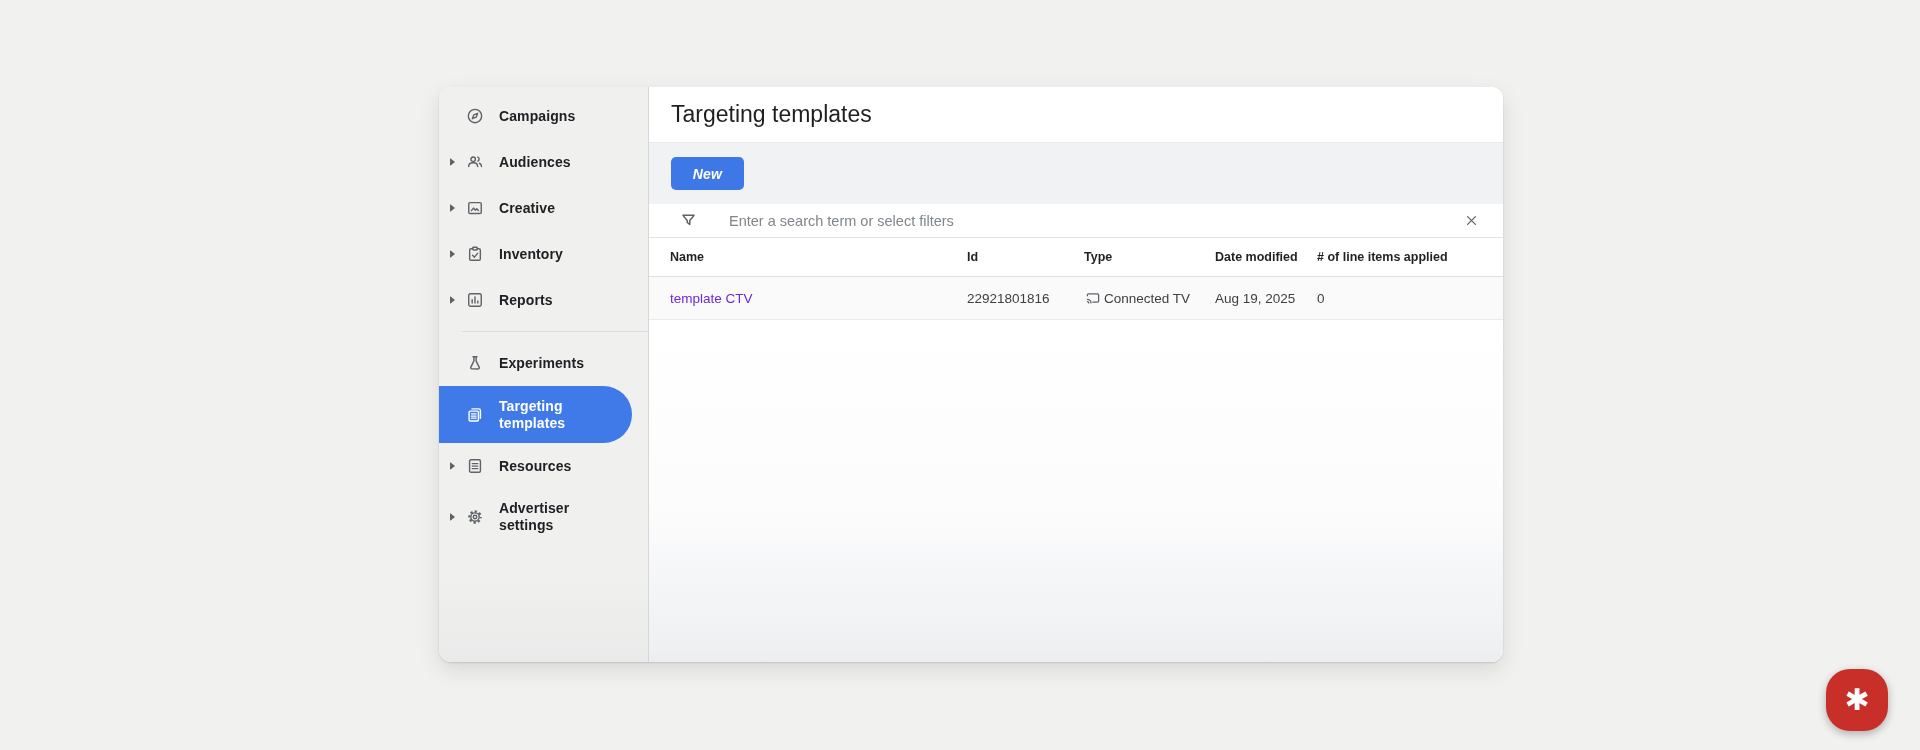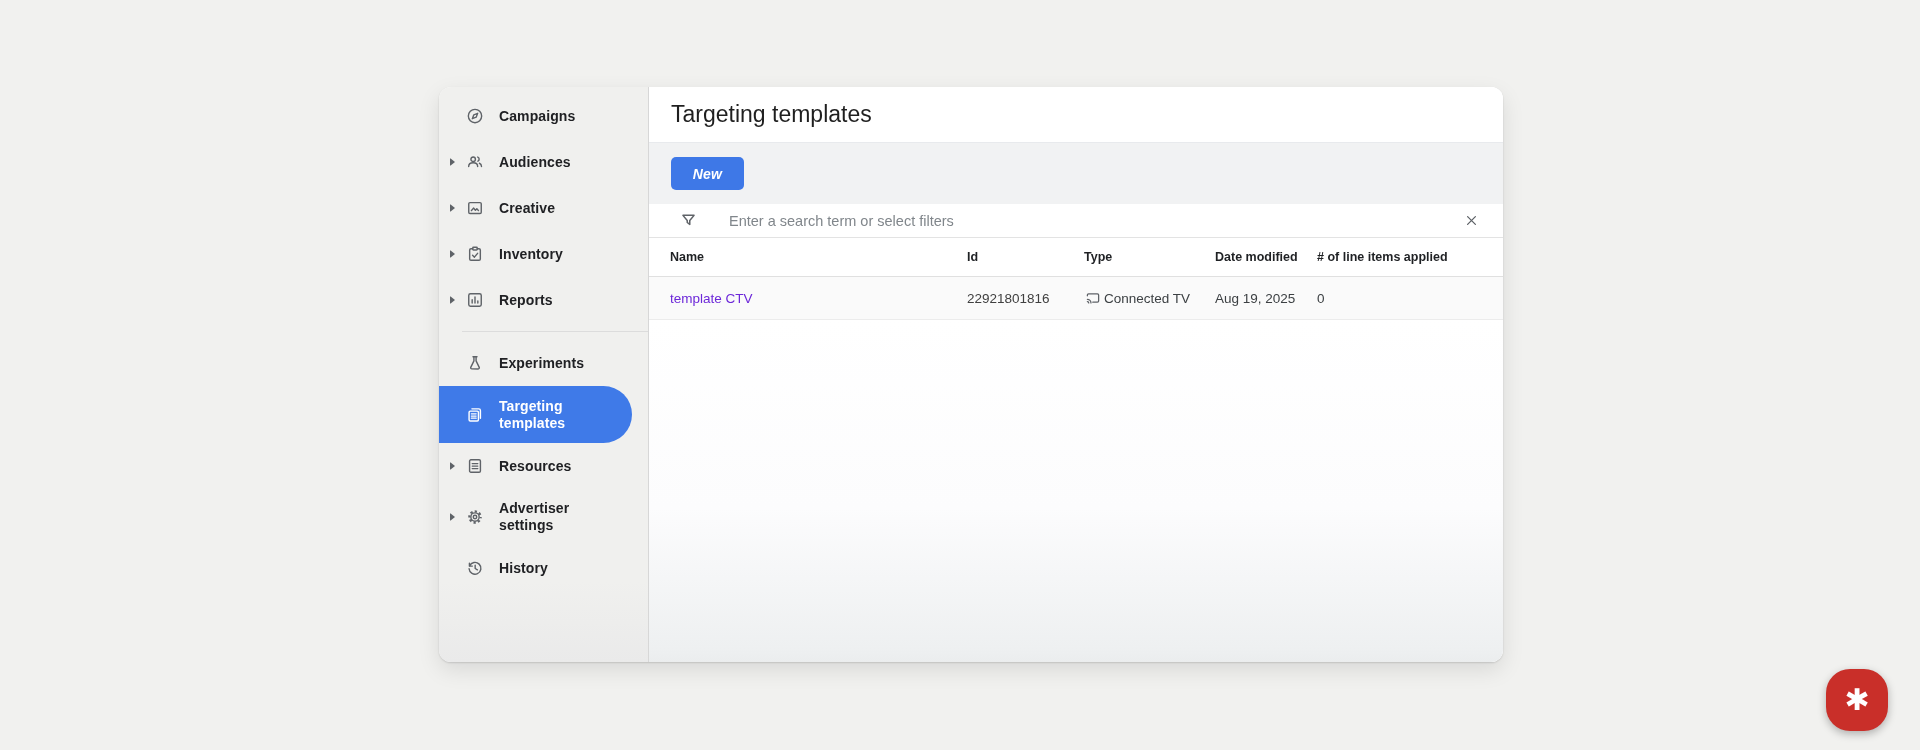--- a/index.html
+++ b/index.html
@@ -253,31 +253,20 @@
       <span class="nav-icon">
         <svg viewBox="0 0 24 24" fill="none" stroke="#5f6368">
             <circle cx="12" cy="12" r="6.8" stroke-width="2.6" stroke-dasharray="2.75 2.59" stroke-dashoffset="1.2"></circle>
             <circle cx="12" cy="12" r="5" stroke-width="1.7"></circle>
             <circle cx="12" cy="12" r="2.1" stroke-width="1.7"></circle>
           </svg>
       </span>
       <span class="nav-label">Advertiser settings</span>
     </div>
 
-    <div class="nav-item">
-      <span class="nav-arrow"></span>
-      <span class="nav-icon">
-        <svg viewBox="0 0 24 24" fill="none" stroke="#5f6368" stroke-width="1.7" stroke-linecap="round" stroke-linejoin="round">
-            <path d="M5.3 6.2 v3.5 h3.5"></path>
-            <path d="M5.5 9.5 a7.1 7.1 0 1 1 -.6 3.4"></path>
-            <path d="M12.2 8.6 v4 l2.7 1.6"></path>
-          </svg>
-      </span>
-      <span class="nav-label">History</span>
-    </div>
 
   </nav>
 
   <div class="main">
 
     <div class="main-header">
       <span class="page-title">Targeting templates</span>
     </div>
 
     <div class="toolbar">

